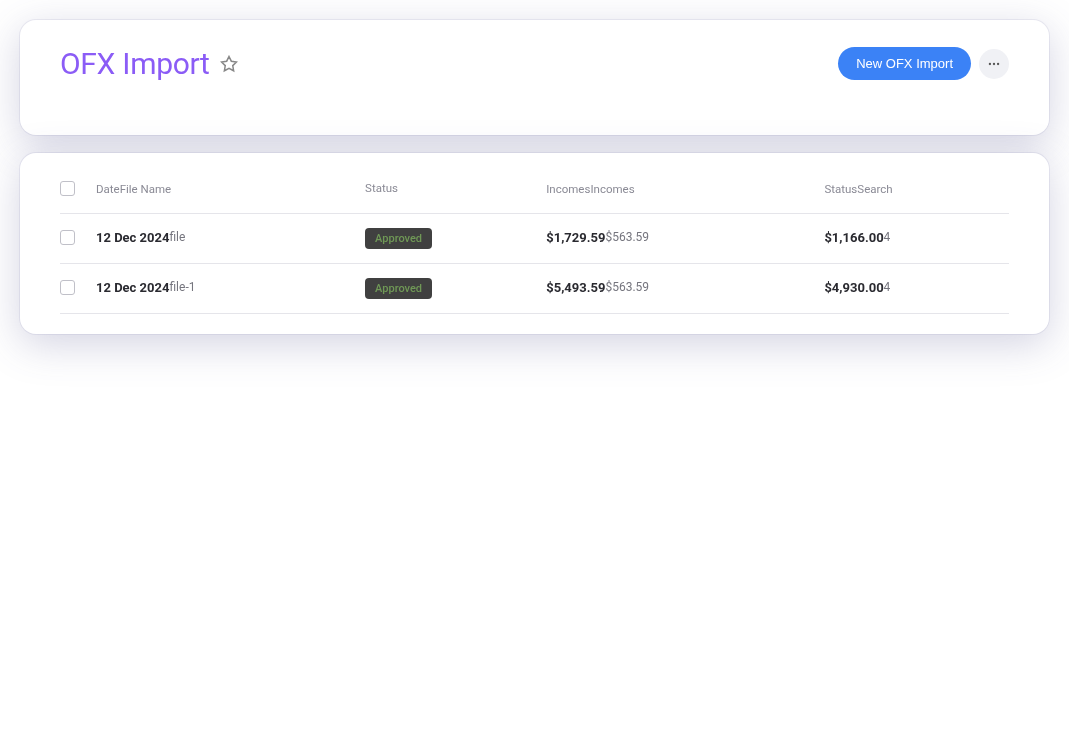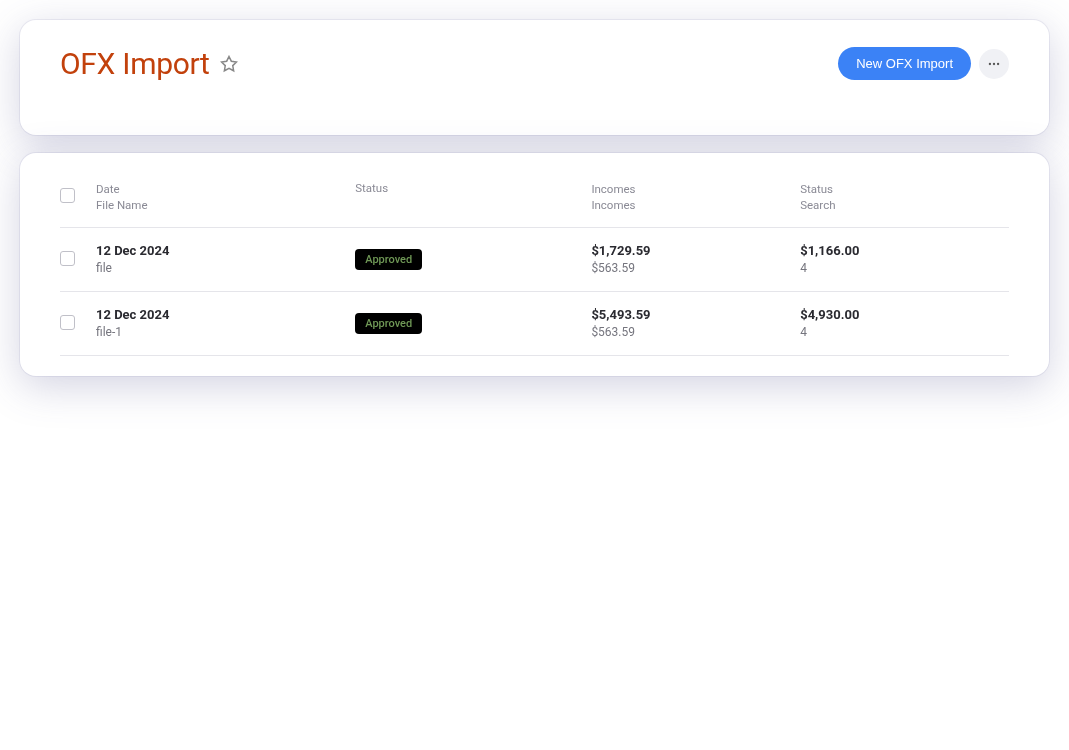--- a/index.html
+++ b/index.html
@@ -32,21 +32,21 @@
       margin-bottom: 30px;
     }
     .title-group {
       display: flex;
       align-items: center;
       gap: 10px;
     }
     .page-title {
       font-size: 30px;
       font-weight: 400;
-      color: #c2410c;
+      color: #8b5cf6;
       letter-spacing: -0.3px;
     }
     .star-icon {
       width: 18px;
       height: 18px;
       color: #888;
       cursor: pointer;
     }
     .star-icon svg {
       width: 100%;
@@ -125,21 +125,21 @@
       width: 15px;
       height: 15px;
       border: 1.5px solid #c0c0c8;
       border-radius: 3px;
       background: #fff;
       cursor: pointer;
       display: inline-block;
     }
     th .two-line, td .two-line {
       display: flex;
-      flex-direction: column;
+      flex-direction: row;
       line-height: 1.4;
     }
     th.right, td.right {
       text-align: right;
     }
     th.right .two-line, td.right .two-line {
       align-items: flex-start;
     }
     tbody td {
       padding: 14px 0;
@@ -152,21 +152,21 @@
       color: #2a2a30;
       font-size: 13px;
     }
     .row-secondary {
       font-weight: 400;
       color: #75757e;
       font-size: 12px;
     }
     .status-pill {
       display: inline-block;
-      background: #000000;
+      background: #404040;
       color: #6f9856;
       font-size: 11px;
       font-weight: 500;
       padding: 4px 10px;
       border-radius: 4px;
     }
     .pager {
       margin-top: 52px;
       font-size: 12px;
       color: #777;

